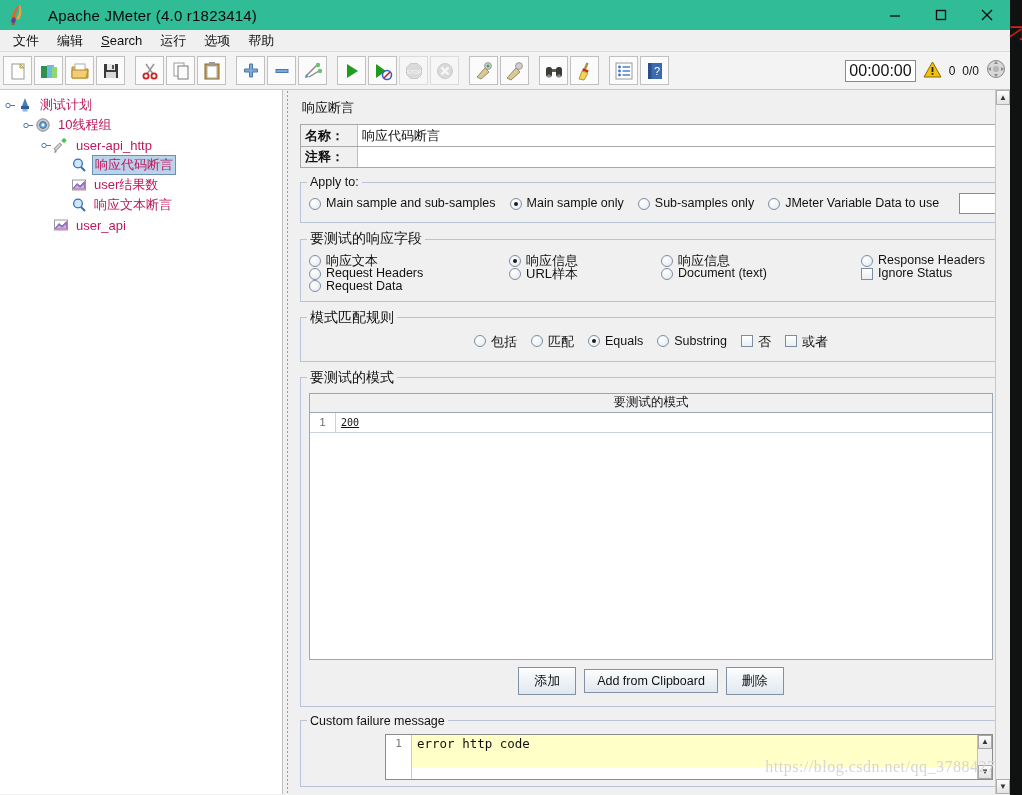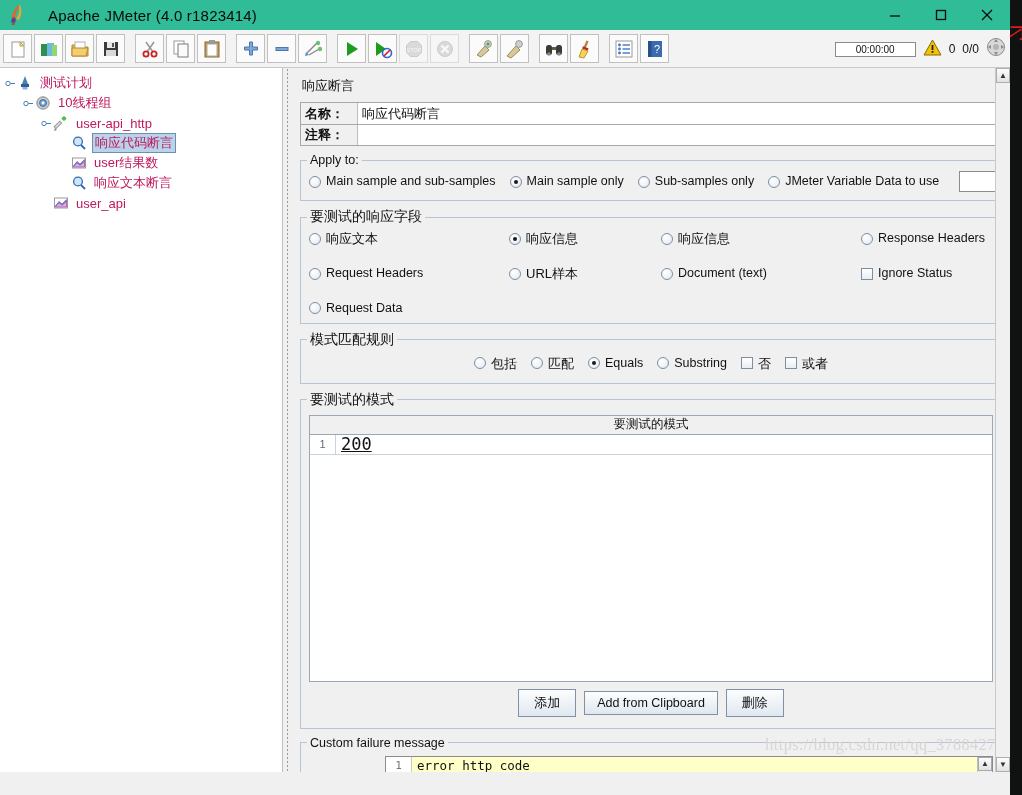--- a/index.html
+++ b/index.html
@@ -72,21 +72,21 @@
   }
   .tb-btn.disabled { opacity: .45; }
   .tb-btn svg { display: block; }
   #toolbar .tb-right {
     position: absolute; right: 4px; top: 0; height: 38px;
     display: flex; align-items: center; gap: 7px;
   }
   .timer-box {
     border: 1px solid #8a8a8a; background: #fff;
     font-family: "Liberation Sans", sans-serif;
-    font-size: 10px; padding: 1px 20px; color: #111;
+    font-size: 16px; padding: 1px 3px; color: #111;
   }
   .warn-count, .run-count { font-size: 12px; color: #111; }
   
   #body { display: flex; height: calc(795px - 30px - 22px - 39px); }
   #treepane {
     width: 283px; background: #fff;
     border-right: 1px solid #c0c0c0;
     overflow: hidden; position: relative;
   }
   #splitter {
@@ -191,21 +191,21 @@
     height: 20px; display: flex; align-items: center;
     border-bottom: 1px solid #c9d3dd;
   }
   .ptable .trow .rnum {
     width: 26px; flex: none; text-align: center;
     font-size: 11px; color: #667;
     background: #fff; border-right: 1px solid #c9d3dd;
     height: 100%; display: flex; align-items: center; justify-content: center;
   }
   .ptable .trow .rcell {
-    flex: 1; font-size: 17px; color: #111;
+    flex: 1; font-size: 10px; color: #111;
     font-family: "DejaVu Sans Mono", monospace;
     padding-left: 5px;
     text-decoration: underline;
   }
   .ptable-body { height: 246px; background: #fff; }
   .btnbar {
     display: flex; align-items: center; justify-content: center;
     gap: 8px; padding: 7px 0 5px 0;
   }
   .jbtn {
@@ -302,20 +302,28 @@
       </div>
       <div class="win-btn">
         <svg width="16" height="16" viewBox="0 0 16 16">
             <line x1="3" y1="3" x2="13" y2="13" stroke="#0c0c0c" stroke-width="1.3"></line>
             <line x1="13" y1="3" x2="3" y2="13" stroke="#0c0c0c" stroke-width="1.3"></line>
           </svg>
       </div>
     </div>
   </div>
 
+  <div id="menubar">
+    <div class="menu-item cn">文件</div>
+    <div class="menu-item cn">编辑</div>
+    <div class="menu-item"><u>S</u>earch</div>
+    <div class="menu-item cn">运行</div>
+    <div class="menu-item cn">选项</div>
+    <div class="menu-item cn">帮助</div>
+  </div>
 
   <div id="toolbar">
     <div class="tb-group">
       <div class="tb-btn">
         <svg width="20" height="20" viewBox="0 0 20 20">
             <rect x="4" y="3" width="12" height="15" fill="#fff" stroke="#9a9a9a"></rect>
             <path d="M12 3 L16 7 L12 7 Z" fill="#f5e27a" stroke="#b9a63a"></path>
           </svg>
       </div>
       <div class="tb-btn">
@@ -633,21 +641,21 @@
           <span class="radio">
             <span class="dot"></span>
             <span class="lbl">JMeter Variable Data to use</span>
           </span>
           <span class="varbox"></span>
         </div>
       </fieldset>
 
       <fieldset class="grp">
         <legend class="cn">要测试的响应字段</legend>
-        <div style="display:grid; grid-template-columns: 200px 152px 200px auto; row-gap:22px; padding:4px 0 2px 2px;">
+        <div style="display:grid; grid-template-columns: 200px 152px 200px auto; row-gap:0; padding:4px 0 2px 2px;">
           <span class="radio cn">
             <span class="dot"></span>
             <span class="lbl">响应文本</span>
           </span>
           <span class="radio cn on">
             <span class="dot"></span>
             <span class="lbl">响应信息</span>
           </span>
           <span class="radio cn">
             <span class="dot"></span>

